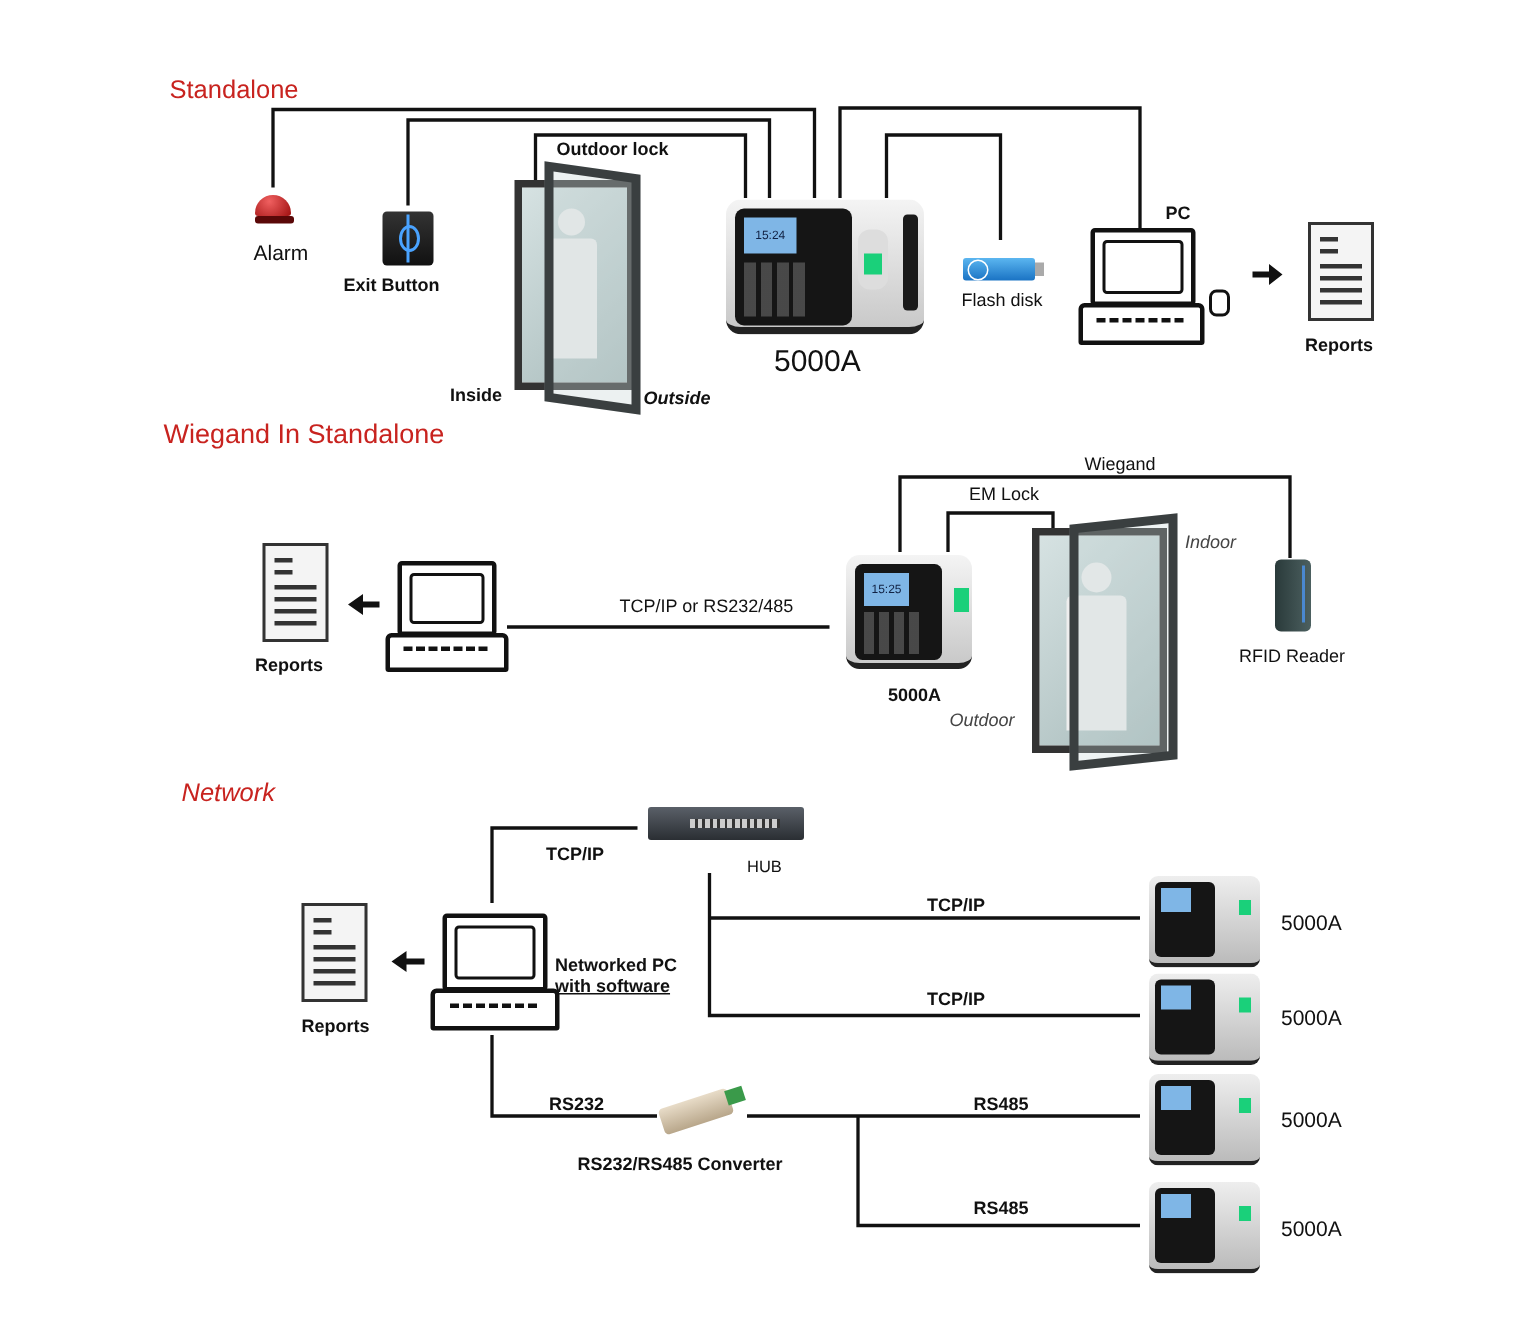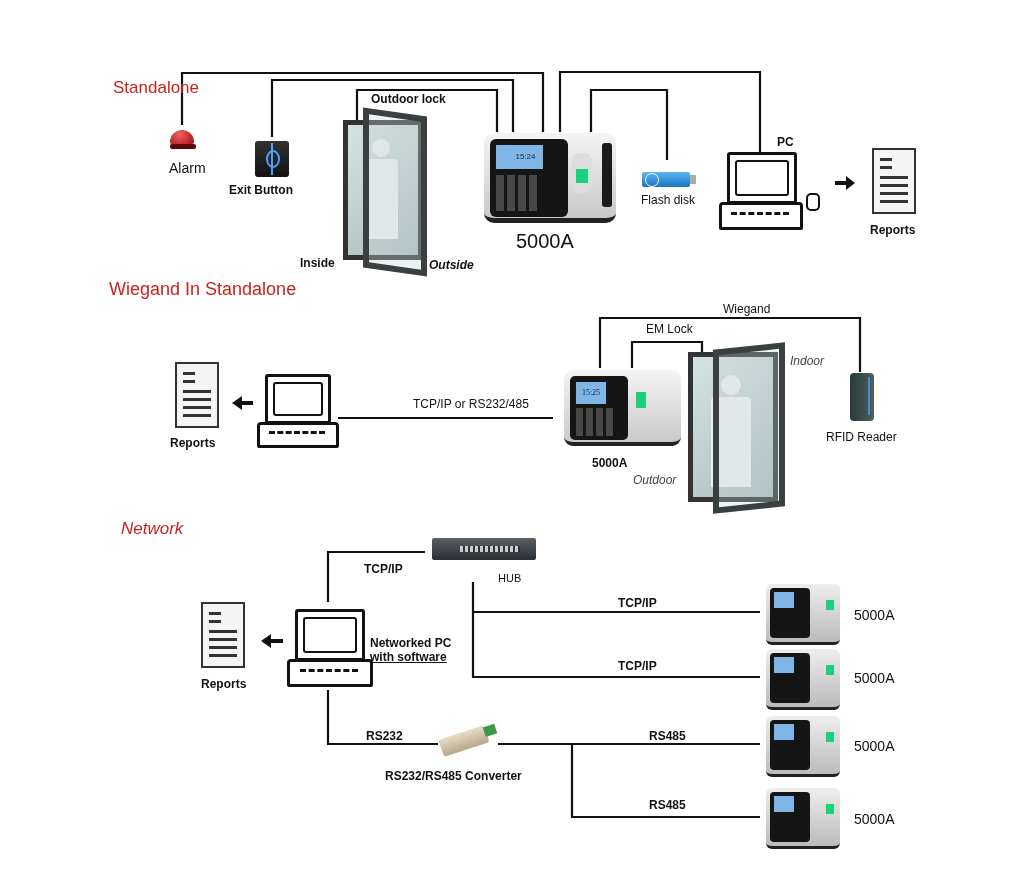--- a/index.html
+++ b/index.html
@@ -31,21 +31,21 @@
   <path class="wire" d="M473,612 H760"></path>
   <path class="wire" d="M328,690 V744 H438"></path>
   <path class="wire" d="M498,744 H760"></path>
   <path class="wire" d="M572,744 V817 H760"></path>
 
   <path d="M835,181 H846 V176 L855,183 L846,190 V185 H835 Z" fill="#111"></path>
   <path d="M253,401 H242 V396 L232,403 L242,410 V405 H253 Z" fill="#111"></path>
   <path d="M283,639 H271 V634 L261,641 L271,648 V643 H283 Z" fill="#111"></path>
 </svg>
 
-<div class="section-title" style="left:113px;top:50px;margin-top:28px;">Standalone</div>
+<div class="section-title" style="left:113px;top:50px;">Standalone</div>
 
 <div class="abs" style="left:170px;top:130px;width:26px;height:22px;">
   <div style="width:24px;height:14px;background:radial-gradient(circle at 40% 30%,#f06060,#a01010);border-radius:12px 12px 2px 2px;"></div>
   <div style="width:26px;height:5px;background:#5a0808;border-radius:2px;"></div>
 </div>
 <div class="lbl" style="left:169px;top:160px;font-size:14px;">Alarm</div>
 
 <div class="abs" style="left:255px;top:141px;width:34px;height:36px;background:linear-gradient(#333,#111);border-radius:3px;">
   <div style="position:absolute;left:11px;top:9px;width:10px;height:14px;border:2px solid #4aa3ff;border-radius:50%;"></div>
   <div style="position:absolute;left:16px;top:2px;width:2px;height:32px;background:#4aa3ff;"></div>
@@ -57,21 +57,21 @@
   <div style="position:absolute;left:16px;top:34px;width:34px;height:80px;background:#eee;border-radius:4px 4px 0 0;"></div>
 </div>
 <div class="abs" style="left:363px;top:112px;width:52px;height:148px;border:6px solid #3a3f40;transform:skewY(8deg);background:rgba(200,215,215,.35);"></div>
 <div class="lbl bold" style="left:371px;top:92px;font-size:12px;">Outdoor lock</div>
 <div class="lbl bold" style="left:300px;top:256px;font-size:12px;">Inside</div>
 <div class="lbl bold" style="left:429px;top:258px;font-size:12px;font-style:italic;">Outside</div>
 
 <div class="abs" style="left:484px;top:133px;width:132px;height:90px;">
   <div style="position:absolute;inset:0;background:linear-gradient(#f4f4f4,#c9c9c9);border-radius:10px;border-bottom:5px solid #222;"></div>
   <div style="position:absolute;left:6px;top:6px;width:78px;height:78px;background:#151515;border-radius:6px;"></div>
-  <div style="position:absolute;left:12px;top:12px;width:35px;height:24px;background:#7fb6e6;font-size:8px;text-align:center;line-height:24px;color:#124;padding-left:12px;">15:24</div>
+  <div style="position:absolute;left:12px;top:12px;width:35px;height:24px;background:#7fb6e6;font-size:8px;text-align:center;line-height:24px;color:#124;">15:24</div>
   <div style="position:absolute;left:12px;top:42px;width:44px;height:36px;background:repeating-linear-gradient(90deg,#555 0 8px,#151515 8px 11px);opacity:.8;"></div>
   <div style="position:absolute;left:88px;top:20px;width:20px;height:40px;background:#ddd;border-radius:8px;"></div>
   <div style="position:absolute;left:92px;top:36px;width:12px;height:14px;background:#1ad07a;"></div>
   <div style="position:absolute;right:4px;top:10px;width:10px;height:64px;background:#1a1a1a;border-radius:3px;"></div>
 </div>
 <div class="lbl" style="left:516px;top:230px;font-size:20px;">5000A</div>
 
 <div class="abs" style="left:642px;top:172px;width:48px;height:15px;background:linear-gradient(#5bb6f0,#1a73c4);border-radius:2px;">
   <div style="position:absolute;left:3px;top:1px;width:12px;height:12px;border:1px solid #fff;border-radius:50%;"></div>
   <div style="position:absolute;right:-6px;top:3px;width:6px;height:9px;background:#aaa;"></div>
@@ -110,21 +110,21 @@
 <div class="lbl bold" style="left:170px;top:436px;font-size:12px;">Reports</div>
 
 <div class="abs" style="left:265px;top:374px;width:60px;height:44px;border:3px solid #111;border-radius:3px;">
   <div style="position:absolute;left:5px;top:5px;right:5px;bottom:5px;border:2px solid #111;border-radius:3px;"></div>
 </div>
 <div class="abs" style="left:257px;top:422px;width:76px;height:20px;border:3px solid #111;border-radius:4px 4px 2px 2px;">
   <div style="position:absolute;left:9px;top:6px;width:56px;height:0;border-top:3px dashed #111;"></div>
 </div>
 <div class="lbl" style="left:413px;top:397px;font-size:12px;">TCP/IP or RS232/485</div>
 
-<div class="abs" style="left:564px;top:370px;width:117px;height:76px;font-family:Liberation Serif, serif;">
+<div class="abs" style="left:564px;top:370px;width:84px;height:76px;">
   <div style="position:absolute;inset:0;background:linear-gradient(#f4f4f4,#c9c9c9);border-radius:9px;border-bottom:4px solid #222;"></div>
   <div style="position:absolute;left:6px;top:6px;width:58px;height:64px;background:#151515;border-radius:5px;"></div>
   <div style="position:absolute;left:12px;top:12px;width:30px;height:22px;background:#7fb6e6;font-size:8px;text-align:center;line-height:22px;color:#124;">15:25</div>
   <div style="position:absolute;left:12px;top:38px;width:38px;height:28px;background:repeating-linear-gradient(90deg,#555 0 7px,#151515 7px 10px);opacity:.8;"></div>
   <div style="position:absolute;left:72px;top:22px;width:10px;height:16px;background:#1ad07a;"></div>
 </div>
 <div class="lbl bold" style="left:592px;top:456px;font-size:12px;">5000A</div>
 <div class="lbl" style="left:633px;top:473px;font-size:12px;font-style:italic;color:#444;">Outdoor</div>
 
 <div class="abs" style="left:688px;top:352px;width:80px;height:140px;border:5px solid #333;background:linear-gradient(135deg,#d6e2e2,#a9bcbc);">

